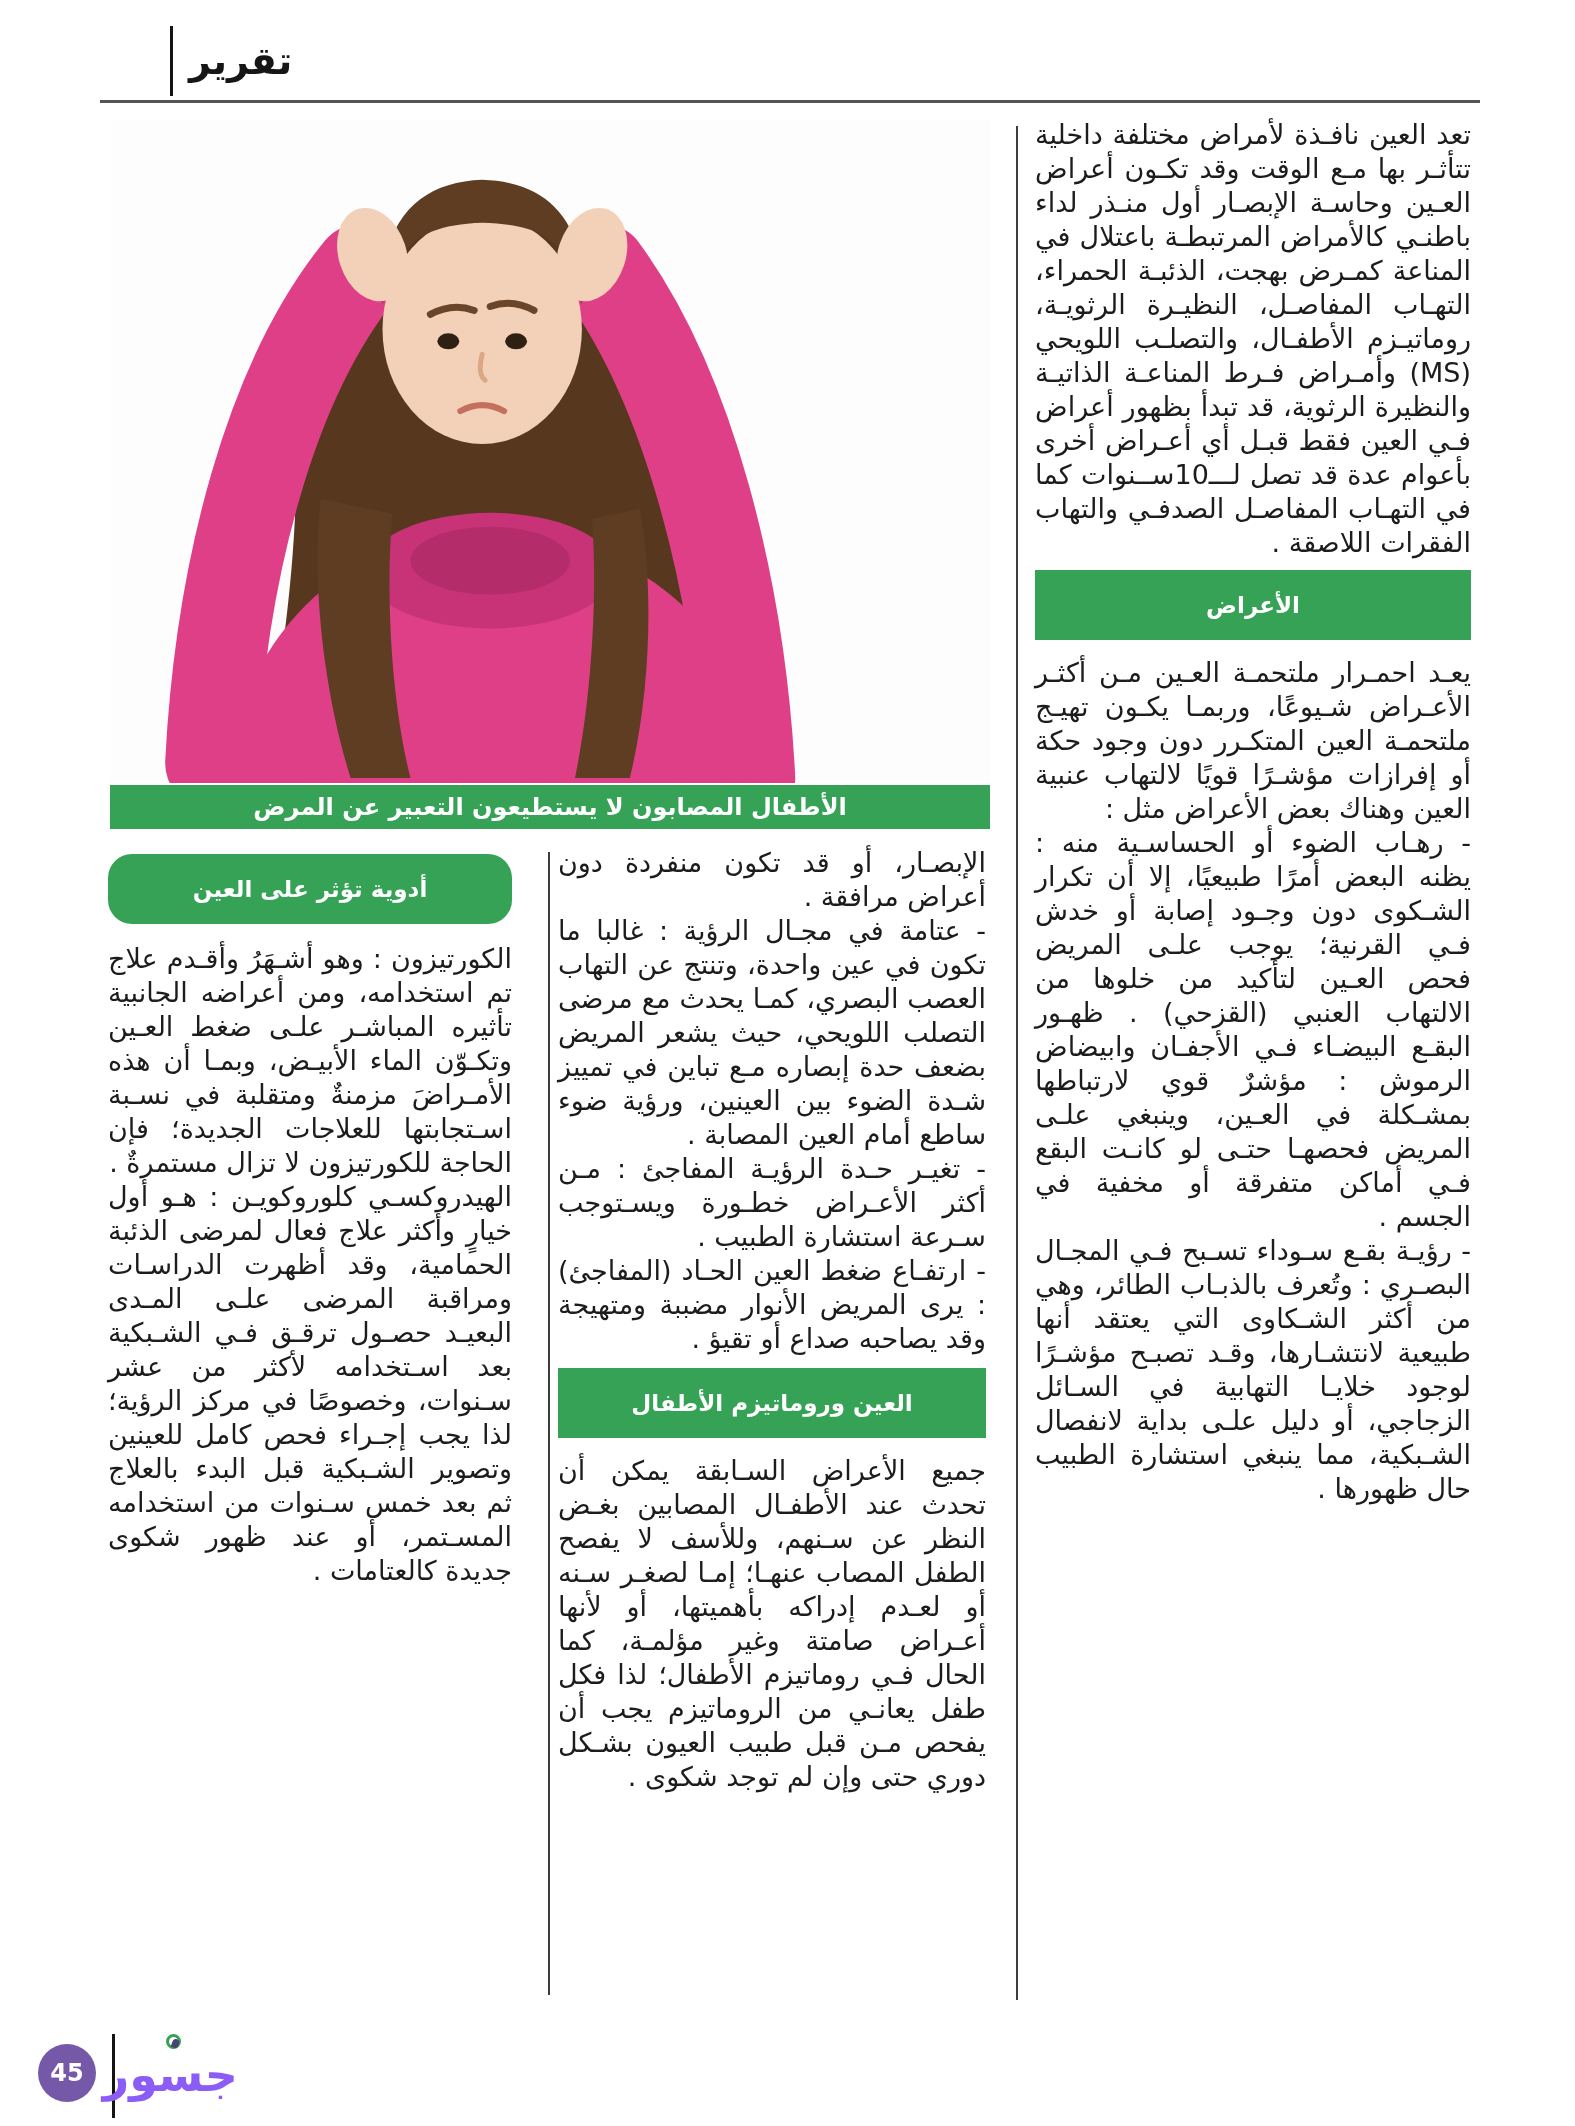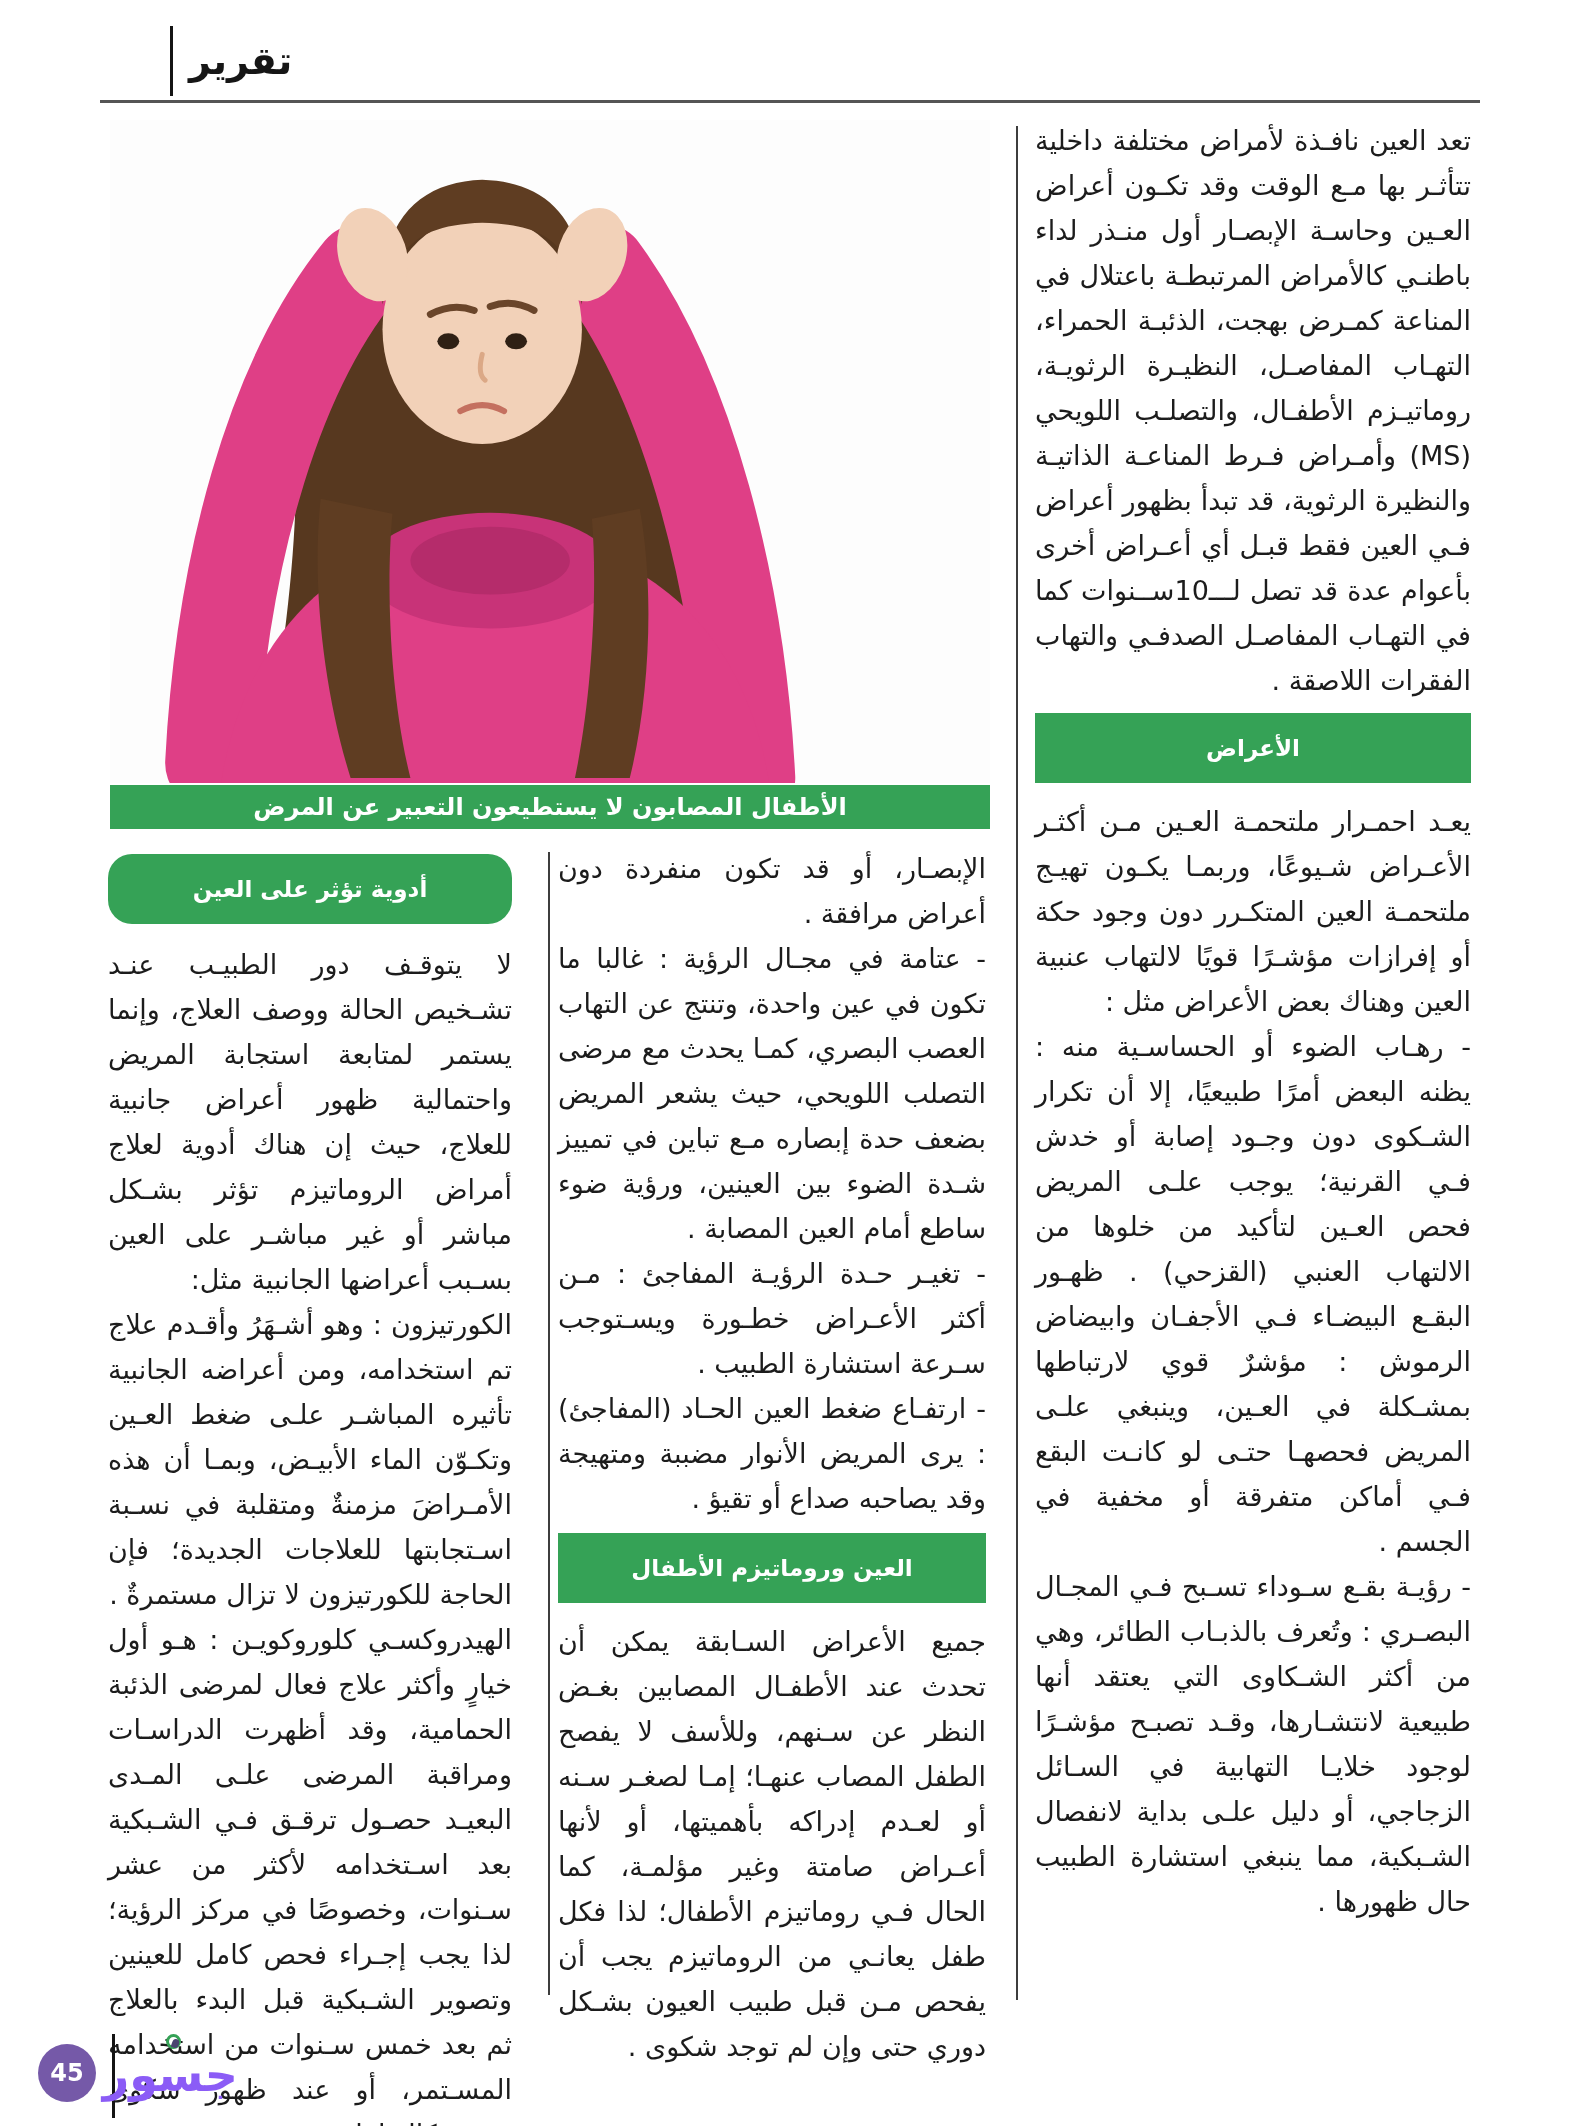--- a/index.html
+++ b/index.html
@@ -18,21 +18,21 @@
   
   .photo { position:absolute; top:120px; left:110px; width:880px; height:663px; background:#fdfdfd; }
   .photo svg { width:100%; height:100%; display:block; }
   .caption {
     position:absolute; top:785px; left:110px; width:880px; height:44px;
     background:var(--green,#35a256); color:#fff; font-size:24px; font-weight:bold;
     text-align:center; line-height:44px;
   }
 
   
-  .col { position:absolute; font-size:27px; line-height:45px; text-align:justify; }
+  .col { position:absolute; font-size:27px; line-height:34px; text-align:justify; }
   .col p { margin:0; }
   .col-right  { top:118px; left:1035px; width:436px; }
   .col-middle { top:846px; left:558px;  width:428px; }
   .col-left   { top:846px; left:108px;  width:404px; }
 
   .green-box {
     background:var(--green,#35a256); color:#fff; font-size:23px; font-weight:bold;
     height:70px; display:flex; align-items:center; justify-content:center;
   }
   .gb-symptoms { margin:10px 0 16px; }
@@ -119,21 +119,20 @@
     <p>الإبصـار، أو قد تكون منفردة دون أعراض مرافقة .</p>
     <p>- عتامة في مجـال الرؤية : غالبا ما تكون في عين واحدة، وتنتج عن التهاب العصب البصري، كمـا يحدث مع مرضى التصلب اللويحي، حيث يشعر المريض بضعف حدة إبصاره مـع تباين في تمييز شـدة الضوء بين العينين، ورؤية ضوء ساطع أمام العين المصابة .</p>
     <p>- تغيـر حـدة الرؤيـة المفاجئ : مـن أكثر الأعـراض خطـورة ويسـتوجب سـرعة استشارة الطبيب .</p>
     <p>- ارتفـاع ضغط العين الحـاد (المفاجئ) : يرى المريض الأنوار مضببة ومتهيجة وقد يصاحبه صداع أو تقيؤ .</p>
     <h2 class="green-box gb-children">العين وروماتيزم الأطفال</h2>
     <p>جميع الأعراض السـابقة يمكن أن تحدث عند الأطفـال المصابين بغـض النظر عن سـنهم، وللأسف لا يفصح الطفل المصاب عنهـا؛ إمـا لصغـر سـنه أو لعـدم إدراكه بأهميتها، أو لأنها أعـراض صامتة وغير مؤلمـة، كما الحال فـي روماتيزم الأطفال؛ لذا فكل طفل يعانـي من الروماتيزم يجب أن يفحص مـن قبل طبيب العيون بشـكل دوري حتى وإن لم توجد شكوى .</p>
   </section>
 
   <section class="col col-left">
     <h2 class="green-box gb-meds">أدوية تؤثر على العين</h2>
-    <p>لا يتوقـف دور الطبيـب عنـد تشـخيص الحالة ووصف العلاج، وإنما يستمر لمتابعة استجابة المريض واحتمالية ظهور أعراض جانبية للعلاج، حيث إن هناك أدوية لعلاج أمراض الروماتيزم تؤثر بشـكل مباشر أو غير مباشـر على العين بسـبب أعراضها الجانبية مثل:</p>
     <p>الكورتيزون : وهو أشـهَرُ وأقـدم علاج تم استخدامه، ومن أعراضه الجانبية تأثيره المباشـر علـى ضغط العـين وتكـوّن الماء الأبيـض، وبمـا أن هذه الأمـراضَ مزمنةٌ ومتقلبة في نسـبة اسـتجابتها للعلاجات الجديدة؛ فإن الحاجة للكورتيزون لا تزال مستمرةٌ .</p>
     <p>الهيدروكسـي كلوروكويـن : هـو أول خيارٍ وأكثر علاج فعال لمرضى الذئبة الحمامية، وقد أظهرت الدراسـات ومراقبة المرضى علـى المـدى البعيـد حصـول ترقـق فـي الشـبكية بعد اسـتخدامه لأكثر من عشر سـنوات، وخصوصًا في مركز الرؤية؛ لذا يجب إجـراء فحص كامل للعينين وتصوير الشـبكية قبل البدء بالعلاج ثم بعد خمس سـنوات من استخدامه المسـتمر، أو عند ظهور شكوى جديدة كالعتامات .</p>
   </section>
 
   <div class="footer-badge">45</div>
   <div class="footer-rule"></div>
   <div class="logo">
     <span class="logo-icon"></span>
     <span class="logo-text">جسور</span>
   </div>

